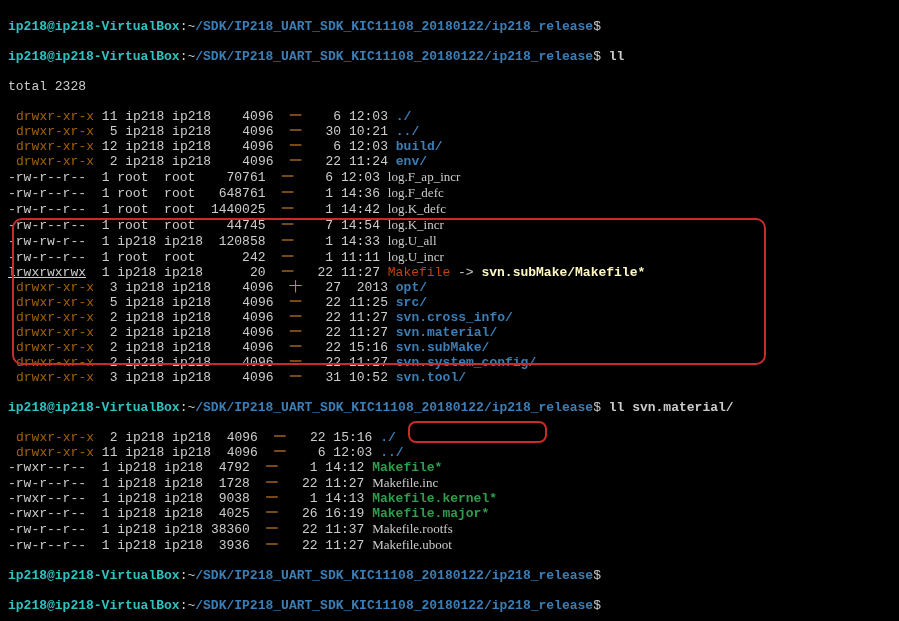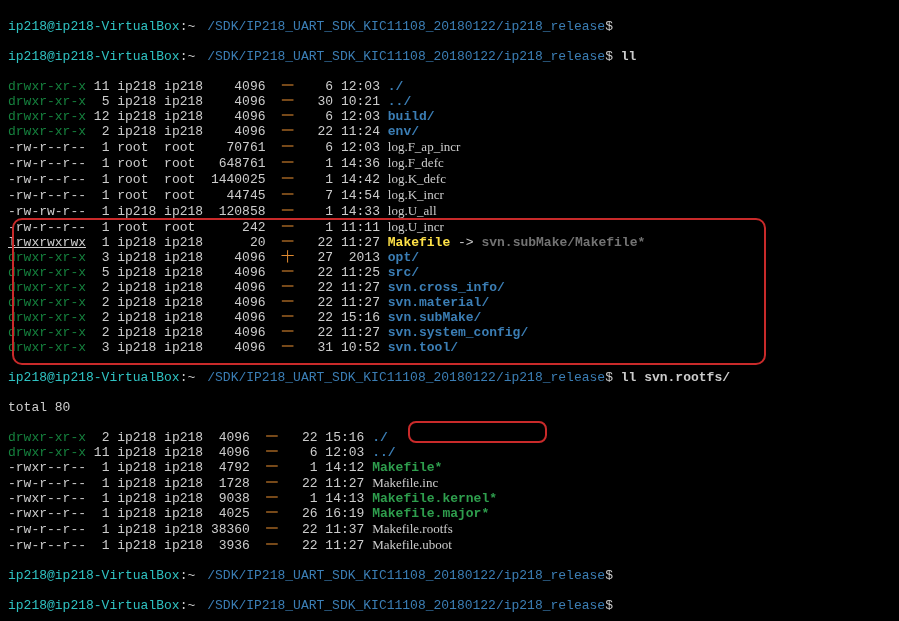--- a/index.html
+++ b/index.html
@@ -13,34 +13,34 @@
   width: 899px;
   height: 621px;
   overflow: hidden;
   position: relative;
 }
 .term {
   padding: 4px 8px;
   white-space: pre;
 }
 .row { display: block; }
-.user { color: #2fc2c2; font-weight: normal; }
+.user { color: #2fc2c2; font-weight: bold; }
 .tilde { color: #ccc; }
-.path { color: #3b7eb5; font-weight: normal; margin-left: 12px; }
+.path { color: #3b7eb5; font-weight: bold; }
 .dollar { color: #ccc; }
 .cmd { color: #ccc; font-weight: bold; }
-.perm-d { color: #15803d; }
+.perm-d { color: #a16207; margin-left: 8px; }
 .perm-l { color: #ccc; text-decoration: underline; }
 .perm-r { color: #ccc; }
 .dir { color: #3b7eb5; font-weight: bold; }
 .file { color: #ccc; font-family: Liberation Serif, serif; }
 .exec { color: #2e9e4d; font-weight: bold; }
-.link-name { color: #fde047; font-weight: bold; }
+.link-name { color: #c2410c; font-weight: normal; }
 .link-arrow { color: #ccc; }
-.link-target { color: #737373; font-weight: bold; }
+.link-target { color: #fef9c3; font-weight: bold; }
 .cn { color: #e08a2f; }
 .annot-box1 {
   position: absolute;
   border: 2px solid #c92a2a;
   border-radius: 10px;
   left: 12px;
   top: 218px;
   width: 750px;
   height: 143px;
   pointer-events: none;
@@ -55,23 +55,23 @@
   height: 18px;
   pointer-events: none;
 }
 </style>
 </head>
 <body>
 
 <div class="term">
 <span class="row"><span class="user">ip218@ip218-VirtualBox</span><span>:</span><span class="tilde">~</span><span class="path">/SDK/IP218_UART_SDK_KIC11108_20180122/ip218_release</span><span class="dollar">$</span> <span class="cmd"></span></span>
 <span class="row"><span class="user">ip218@ip218-VirtualBox</span><span>:</span><span class="tilde">~</span><span class="path">/SDK/IP218_UART_SDK_KIC11108_20180122/ip218_release</span><span class="dollar">$</span> <span class="cmd">ll</span></span>
+<span class="row">total 2328</span>
 <div id="ls1-container"><span class="row"><span class="perm-d">drwxr-xr-x</span> <span>11</span> <span>ip218</span> <span>ip218</span> <span>   4096</span>  <span class="cn">一</span>  <span>  6</span> <span>12:03</span> <span class="dir">./</span></span><span class="row"><span class="perm-d">drwxr-xr-x</span> <span> 5</span> <span>ip218</span> <span>ip218</span> <span>   4096</span>  <span class="cn">一</span>  <span> 30</span> <span>10:21</span> <span class="dir">../</span></span><span class="row"><span class="perm-d">drwxr-xr-x</span> <span>12</span> <span>ip218</span> <span>ip218</span> <span>   4096</span>  <span class="cn">一</span>  <span>  6</span> <span>12:03</span> <span class="dir">build/</span></span><span class="row"><span class="perm-d">drwxr-xr-x</span> <span> 2</span> <span>ip218</span> <span>ip218</span> <span>   4096</span>  <span class="cn">一</span>  <span> 22</span> <span>11:24</span> <span class="dir">env/</span></span><span class="row"><span class="perm-r">-rw-r--r--</span> <span> 1</span> <span>root </span> <span>root </span> <span>  70761</span>  <span class="cn">一</span>  <span>  6</span> <span>12:03</span> <span class="file">log.F_ap_incr</span></span><span class="row"><span class="perm-r">-rw-r--r--</span> <span> 1</span> <span>root </span> <span>root </span> <span> 648761</span>  <span class="cn">一</span>  <span>  1</span> <span>14:36</span> <span class="file">log.F_defc</span></span><span class="row"><span class="perm-r">-rw-r--r--</span> <span> 1</span> <span>root </span> <span>root </span> <span>1440025</span>  <span class="cn">一</span>  <span>  1</span> <span>14:42</span> <span class="file">log.K_defc</span></span><span class="row"><span class="perm-r">-rw-r--r--</span> <span> 1</span> <span>root </span> <span>root </span> <span>  44745</span>  <span class="cn">一</span>  <span>  7</span> <span>14:54</span> <span class="file">log.K_incr</span></span><span class="row"><span class="perm-r">-rw-rw-r--</span> <span> 1</span> <span>ip218</span> <span>ip218</span> <span> 120858</span>  <span class="cn">一</span>  <span>  1</span> <span>14:33</span> <span class="file">log.U_all</span></span><span class="row"><span class="perm-r">-rw-r--r--</span> <span> 1</span> <span>root </span> <span>root </span> <span>    242</span>  <span class="cn">一</span>  <span>  1</span> <span>11:11</span> <span class="file">log.U_incr</span></span><span class="row"><span class="perm-l">lrwxrwxrwx</span> <span> 1</span> <span>ip218</span> <span>ip218</span> <span>     20</span>  <span class="cn">一</span>  <span> 22</span> <span>11:27</span> <span class="link-name">Makefile</span><span class="link-arrow"> -&gt; </span><span class="link-target">svn.subMake/Makefile*</span></span><span class="row"><span class="perm-d">drwxr-xr-x</span> <span> 3</span> <span>ip218</span> <span>ip218</span> <span>   4096</span>  <span class="cn">十</span>  <span> 27</span> <span> 2013</span> <span class="dir">opt/</span></span><span class="row"><span class="perm-d">drwxr-xr-x</span> <span> 5</span> <span>ip218</span> <span>ip218</span> <span>   4096</span>  <span class="cn">一</span>  <span> 22</span> <span>11:25</span> <span class="dir">src/</span></span><span class="row"><span class="perm-d">drwxr-xr-x</span> <span> 2</span> <span>ip218</span> <span>ip218</span> <span>   4096</span>  <span class="cn">一</span>  <span> 22</span> <span>11:27</span> <span class="dir">svn.cross_info/</span></span><span class="row"><span class="perm-d">drwxr-xr-x</span> <span> 2</span> <span>ip218</span> <span>ip218</span> <span>   4096</span>  <span class="cn">一</span>  <span> 22</span> <span>11:27</span> <span class="dir">svn.material/</span></span><span class="row"><span class="perm-d">drwxr-xr-x</span> <span> 2</span> <span>ip218</span> <span>ip218</span> <span>   4096</span>  <span class="cn">一</span>  <span> 22</span> <span>15:16</span> <span class="dir">svn.subMake/</span></span><span class="row"><span class="perm-d">drwxr-xr-x</span> <span> 2</span> <span>ip218</span> <span>ip218</span> <span>   4096</span>  <span class="cn">一</span>  <span> 22</span> <span>11:27</span> <span class="dir">svn.system_config/</span></span><span class="row"><span class="perm-d">drwxr-xr-x</span> <span> 3</span> <span>ip218</span> <span>ip218</span> <span>   4096</span>  <span class="cn">一</span>  <span> 31</span> <span>10:52</span> <span class="dir">svn.tool/</span></span></div>
-<span class="row"><span class="user">ip218@ip218-VirtualBox</span><span>:</span><span class="tilde">~</span><span class="path">/SDK/IP218_UART_SDK_KIC11108_20180122/ip218_release</span><span class="dollar">$</span> <span class="cmd">ll svn.rootfs/</span></span>
-<span class="row">total 80</span>
+<span class="row"><span class="user">ip218@ip218-VirtualBox</span><span>:</span><span class="tilde">~</span><span class="path">/SDK/IP218_UART_SDK_KIC11108_20180122/ip218_release</span><span class="dollar">$</span> <span class="cmd">ll svn.material/</span></span>
 <div id="ls2-container"><span class="row"><span class="perm-d">drwxr-xr-x</span> <span> 2</span> <span>ip218</span> <span>ip218</span> <span> 4096</span>  <span class="cn">一</span>  <span> 22</span> <span>15:16</span> <span class="dir">./</span></span><span class="row"><span class="perm-d">drwxr-xr-x</span> <span>11</span> <span>ip218</span> <span>ip218</span> <span> 4096</span>  <span class="cn">一</span>  <span>  6</span> <span>12:03</span> <span class="dir">../</span></span><span class="row"><span class="perm-r">-rwxr--r--</span> <span> 1</span> <span>ip218</span> <span>ip218</span> <span> 4792</span>  <span class="cn">一</span>  <span>  1</span> <span>14:12</span> <span class="exec">Makefile*</span></span><span class="row"><span class="perm-r">-rw-r--r--</span> <span> 1</span> <span>ip218</span> <span>ip218</span> <span> 1728</span>  <span class="cn">一</span>  <span> 22</span> <span>11:27</span> <span class="file">Makefile.inc</span></span><span class="row"><span class="perm-r">-rwxr--r--</span> <span> 1</span> <span>ip218</span> <span>ip218</span> <span> 9038</span>  <span class="cn">一</span>  <span>  1</span> <span>14:13</span> <span class="exec">Makefile.kernel*</span></span><span class="row"><span class="perm-r">-rwxr--r--</span> <span> 1</span> <span>ip218</span> <span>ip218</span> <span> 4025</span>  <span class="cn">一</span>  <span> 26</span> <span>16:19</span> <span class="exec">Makefile.major*</span></span><span class="row"><span class="perm-r">-rw-r--r--</span> <span> 1</span> <span>ip218</span> <span>ip218</span> <span>38360</span>  <span class="cn">一</span>  <span> 22</span> <span>11:37</span> <span class="file">Makefile.rootfs</span></span><span class="row"><span class="perm-r">-rw-r--r--</span> <span> 1</span> <span>ip218</span> <span>ip218</span> <span> 3936</span>  <span class="cn">一</span>  <span> 22</span> <span>11:27</span> <span class="file">Makefile.uboot</span></span></div>
 <span class="row"><span class="user">ip218@ip218-VirtualBox</span><span>:</span><span class="tilde">~</span><span class="path">/SDK/IP218_UART_SDK_KIC11108_20180122/ip218_release</span><span class="dollar">$</span></span>
 <span class="row"><span class="user">ip218@ip218-VirtualBox</span><span>:</span><span class="tilde">~</span><span class="path">/SDK/IP218_UART_SDK_KIC11108_20180122/ip218_release</span><span class="dollar">$</span></span>
 
 
 </div>
 
 <div class="annot-box1"></div>
 <div class="annot-box2"></div>
 

